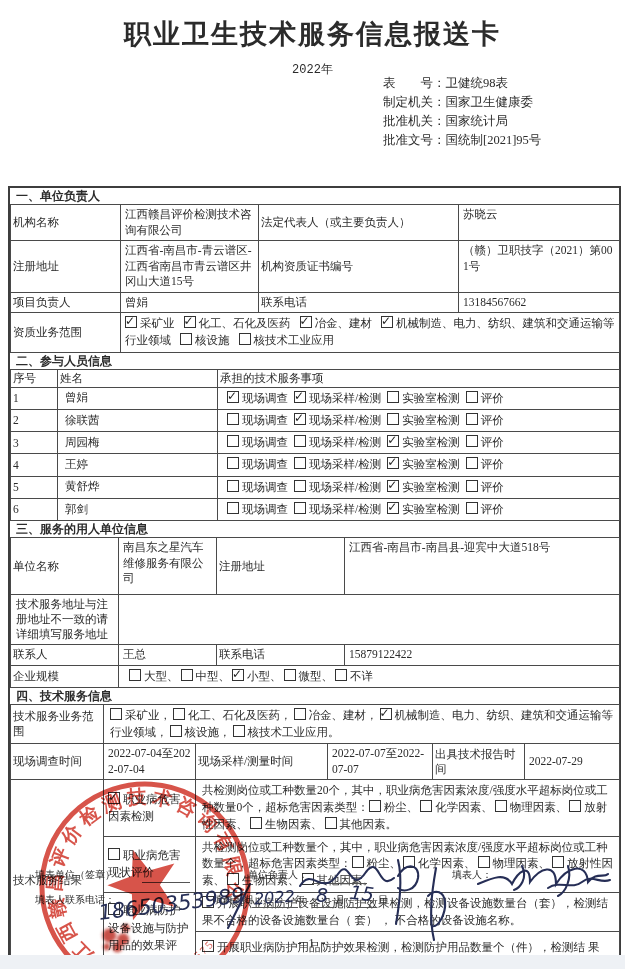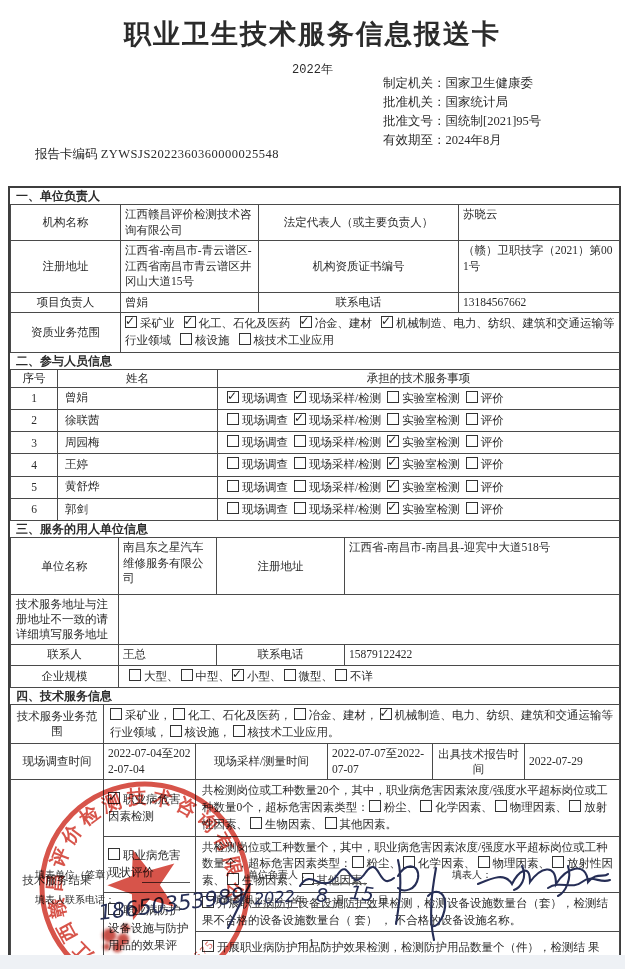--- a/index.html
+++ b/index.html
@@ -14,21 +14,21 @@
   .year{text-align:center;font-size:12px;margin-top:9px;font-family:Liberation Mono, monospace;}
   .meta{position:absolute;left:383px;top:74px;font-size:12.5px;line-height:19px;white-space:nowrap;}
   .report-code{position:absolute;left:35px;top:146px;font-size:12.5px;}
   .report-code .code{letter-spacing:.5px;}
   
   .form{position:absolute;left:8px;top:186px;width:609px;border:2px solid #3d3d3d;background:#fff;}
   .secbar{height:14px;line-height:14px;font-weight:700;font-size:12px;padding:1px 6px;
           border-bottom:1px solid #4a4a4a;}
   table{width:100%;border-collapse:collapse;table-layout:fixed;margin-top:-1px;}
   td{border:1px solid #4a4a4a;font-size:11.5px;padding:1px 4px;word-break:break-all;}
-  td.lab{text-align:center;vertical-align:middle;padding:1px 2px;}
+  td.lab{text-align:left;vertical-align:middle;padding:1px 2px;}
   td.val{text-align:left;vertical-align:top;padding:2px 4px;line-height:1.35;}
   td.vmid{vertical-align:middle;}
   td.rtext{vertical-align:middle;line-height:1.45;padding:2px 6px;}
   .h29{height:29px}.h44{height:44px}.h14{height:14px}.h13{height:13px}
   .h54{height:54px}.h30{height:30px}.h46{height:46px}.h45{height:45px}
   
   .cb{display:inline;margin-right:9px;}
   .cb .box{display:inline-block;width:10px;height:10px;border:1.3px solid #333;
            margin:0 3px 0 0;vertical-align:-1px;position:relative;background:#fff;}
   .cb .box.on::after{content:"✓";position:absolute;left:-1px;top:-4px;font-size:12px;
@@ -52,29 +52,26 @@
 </style>
 </head>
 <body>
 
 <div class="page">
 
   <h1 class="title">职业卫生技术服务信息报送卡</h1>
   <div class="year">2022年</div>
 
   <div class="meta">
+    <div><span>表　　号：</span><span>卫健统98表</span></div>
     <div><span>制定机关：</span><span>国家卫生健康委</span></div>
     <div><span>批准机关：</span><span>国家统计局</span></div>
     <div><span>批准文号：</span><span>国统制[2021]95号</span></div>
-    <div><span>有效期至：</span><span>2024年8月</span></div>
   </div>
 
-  <div class="report-code">
-    <span>报告卡编码</span>&nbsp;<span class="code">ZYWSJS2022360360000025548</span>
-  </div>
 
   <div class="form">
 
     <div class="secbar">一、单位负责人</div>
     <table>
       <colgroup>
           <col style="width:110px">
           <col style="width:138px">
           <col style="width:200px">
           <col style="width:161px">

